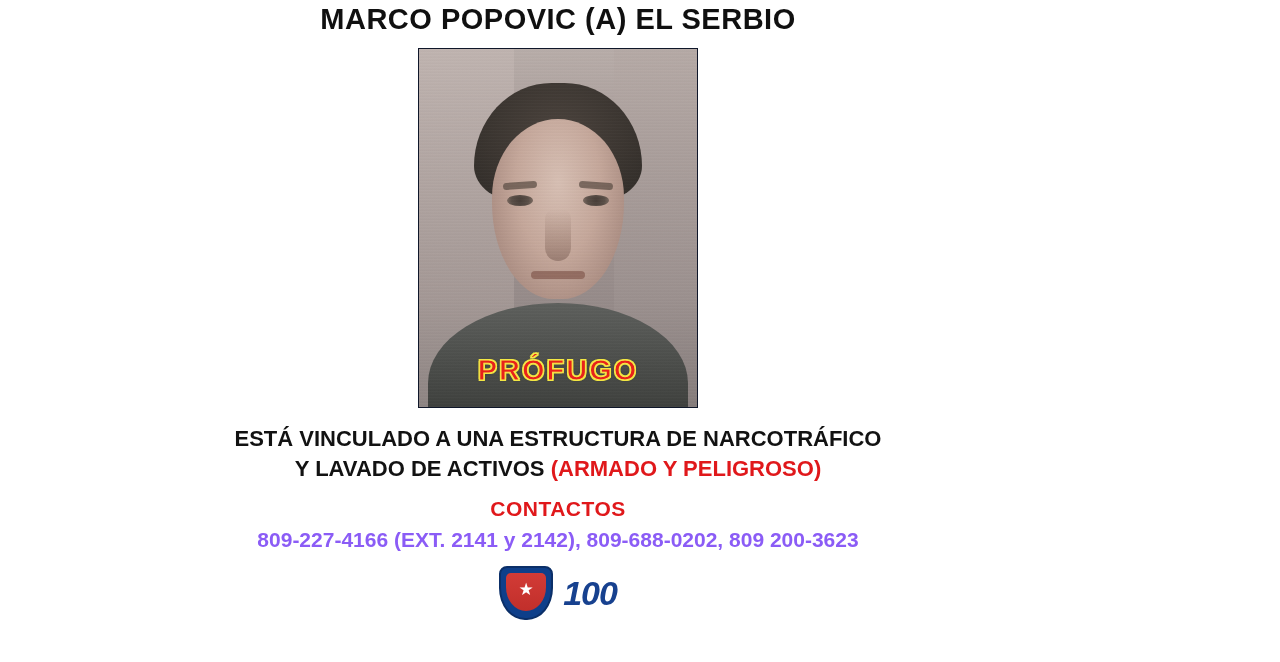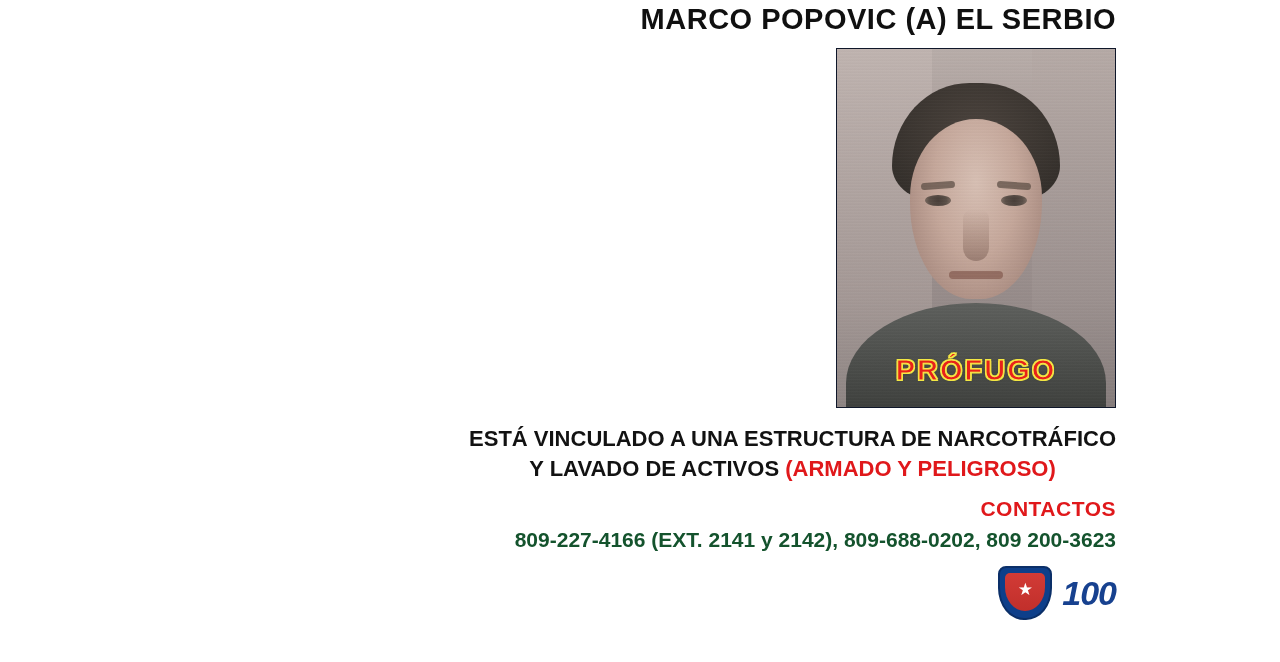--- a/index.html
+++ b/index.html
@@ -14,21 +14,21 @@
     font-family: "Liberation Sans", sans-serif;
     color: #111111;
   }
   .poster {
     position: relative;
     width: 1116px;
     height: 662px;
     background: #ffffff;
     display: flex;
     flex-direction: column;
-    align-items: flex-end;
+    align-items: center;
   }
   .headline {
     margin-top: 4px;
     font-size: 29px;
     font-weight: bold;
     letter-spacing: 0.5px;
     color: #101010;
     text-align: center;
     line-height: 1.1;
   }
@@ -167,21 +167,21 @@
     font-weight: bold;
     color: #e0181b;
     letter-spacing: .5px;
   }
   .contact-lines {
     margin-top: 4px;
     text-align: center;
     font-size: 21px;
     font-weight: bold;
     line-height: 1.45;
-    color: #14532d;
+    color: #8b5cf6;
   }
   .footer {
     margin-top: 10px;
     display: flex;
     align-items: center;
     justify-content: center;
     gap: 10px;
   }
   .crest {
     width: 54px;

